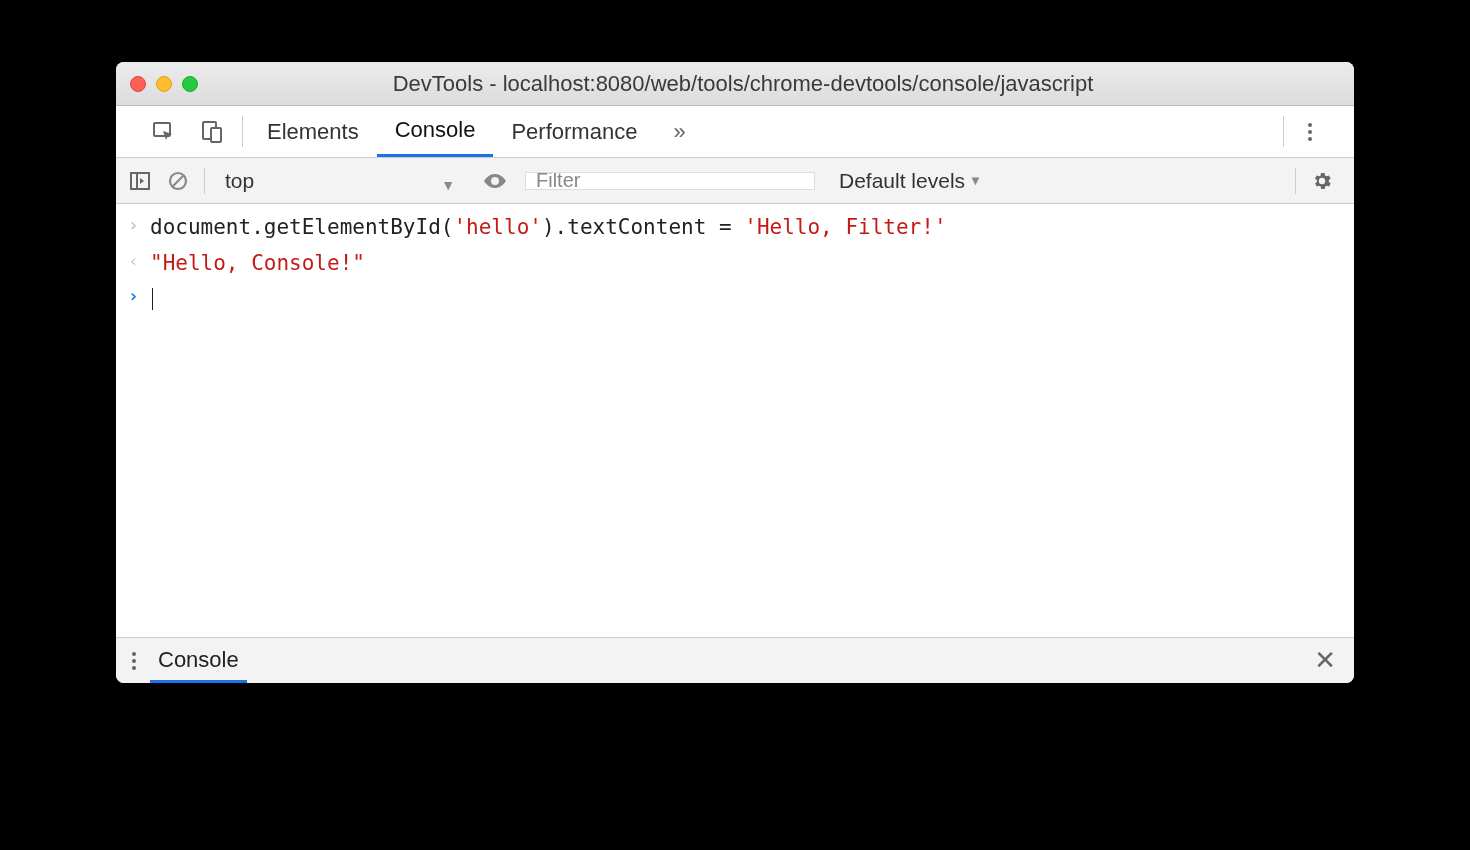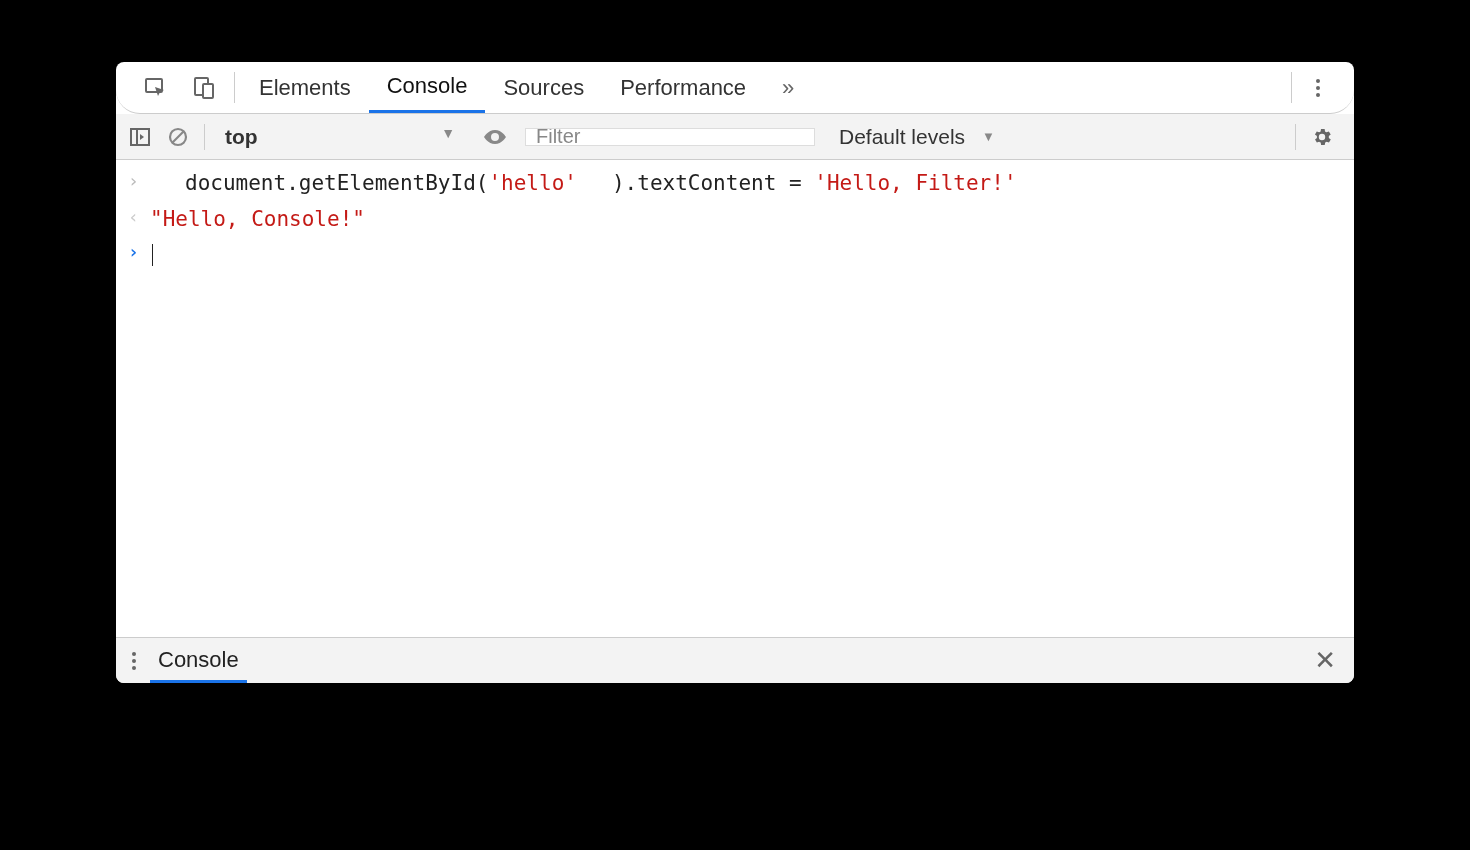--- a/index.html
+++ b/index.html
@@ -25,23 +25,22 @@
   .traffic { display: flex; gap: 10px; margin-right: 18px; }
   .tl { width: 16px; height: 16px; border-radius: 50%; }
   .tl.red { background: #ff5f57; border: 1px solid #e0443e; }
   .tl.yellow { background: #ffbd2e; border: 1px solid #dea123; }
   .tl.green { background: #28c940; border: 1px solid #1aab29; }
   .title { flex: 1; text-align: center; font-size: 22px; color: #3a3a3a; margin-left: -70px; }
   .tabs {
     height: 52px;
     border-bottom: 1px solid #ccc;
     display: flex; align-items: stretch;
-    padding: 0 16px;
+    padding: 0 24px;
     flex-shrink: 0;
-    border-radius: 24px;
   }
   .tabs .icon-btn, .tabs .tab, .tabs .more, .tabs .kebab {
     display: flex; align-items: center; justify-content: center;
     color: #666; font-size: 22px;
     padding: 0 18px;
     cursor: pointer;
   }
   .tabs .icon-btn { padding: 0 12px; }
   .tabs .sep { width: 1px; background: #ccc; margin: 10px 6px; }
   .tabs .tab { color: #333; }
@@ -53,85 +52,92 @@
     height: 46px;
     border-bottom: 1px solid #ccc;
     background: #f3f3f3;
     display: flex; align-items: center;
     padding: 0 8px; gap: 6px;
     flex-shrink: 0;
   }
   .toolbar .tb-icon { width: 32px; display:flex; align-items:center; justify-content:center; color:#666; cursor:pointer; }
   .toolbar .vsep { width:1px; height:26px; background:#ccc; margin:0 4px; }
   .context-sel {
-    display:flex; align-items:flex-start; justify-content:space-between;
+    display:flex; align-items:flex-end; justify-content:space-between;
     min-width: 250px; padding: 4px 10px;
-    color:#333; font-size:21px; cursor:pointer;font-weight:bold;
+    color:#333; font-size:21px; cursor:pointer;
   }
   .context-sel .chev { color:#888; font-size:14px; }
   .eye { color:#888; margin: 0 8px; }
   .filter-input {
     flex: 0 0 290px;
     height: 18px; border: 1px solid #ddd; background:#fff;
     padding: 2px 10px; font-size: 20px; color:#333;
   }
   .filter-input::placeholder { color:#888; }
-  .levels { margin-left: 18px; color:#333; font-size:21px; display:flex; align-items:center; gap:17px; cursor:pointer; }
+  .levels { margin-left: 18px; color:#333; font-size:21px; display:flex; align-items:center; gap:4px; cursor:pointer; }
   .toolbar .spacer { flex:1; }
   .gear { color:#666; margin-right:8px; cursor:pointer; }
   .console-body {
     flex:1; overflow:auto; background:#fff;
     font-family: Menlo, Consolas, monospace;
     font-size: 21px; line-height: 1.7;
     padding: 6px 0;
   }
   .row { display:flex; align-items:flex-start; padding: 0 12px; }
   .gutter { width: 22px; flex-shrink:0; color:#bbb; font-size:18px; user-select:none; }
   .gutter.blue { color:#1a73e8; font-weight:bold; }
   .code { white-space: pre; }
-  .tok-default { color:#222;margin-left:35px; }
+  .tok-default { color:#222; }
   .tok-string { color:#c41a16; }
   .cursor { display:inline-block; width:1px; height:22px; background:#222; vertical-align:middle; margin-left:2px; }
   .drawer {
     height: 46px; border-top:1px solid #ccc; background:#f3f3f3;
     display:flex; align-items:center; padding:0 10px; flex-shrink:0;
   }
   .drawer .kebab-dots { margin: 0 14px 0 6px; cursor:pointer; }
   .drawer .dtab {
     font-size:22px; color:#222; padding: 9px 8px 7px;
     border-bottom:3px solid #1a73e8; cursor:pointer;
   }
   .drawer .spacer { flex:1; }
   .drawer .close { font-size:26px; color:#666; cursor:pointer; padding:0 8px; }
   svg { display:block; }
 </style>
 </head>
 <body>
 
 <div class="window">
 
+  <div class="titlebar">
+    <div class="traffic">
+      <div class="tl red"></div>
+      <div class="tl yellow"></div>
+      <div class="tl green"></div>
+    </div>
+    <div class="title">DevTools - localhost:8080/web/tools/chrome-devtools/console/javascript</div>
+  </div>
 
   <div class="tabs">
     <div class="icon-btn">
       <svg width="24" height="24" viewBox="0 0 24 24" fill="none" stroke="#666" stroke-width="2">
         <rect x="2" y="3" width="16" height="13" rx="1"></rect>
         <path d="M11 11 L20 14 L16 16 L14 20 Z" fill="#666" stroke="none"></path>
       </svg>
     </div>
     <div class="icon-btn">
       <svg width="24" height="24" viewBox="0 0 24 24" fill="none" stroke="#666" stroke-width="2">
         <rect x="3" y="2" width="13" height="17" rx="1"></rect>
         <rect x="11" y="8" width="10" height="14" rx="1" fill="#fff"></rect>
       </svg>
     </div>
     <div class="sep"></div>
     <div id="tabs-container" style="display:flex;align-items:stretch;">
         <div class="tab">Elements</div>
         <div class="tab active">Console</div>
-        <div class="tab">Sources</div>
         <div class="tab">Performance</div>
       </div>
     <div class="more">
       <span>»</span>
     </div>
     <div class="spacer"></div>
     <div class="sep"></div>
     <div class="kebab">
       <div class="kebab-dots">
           <span></span>

